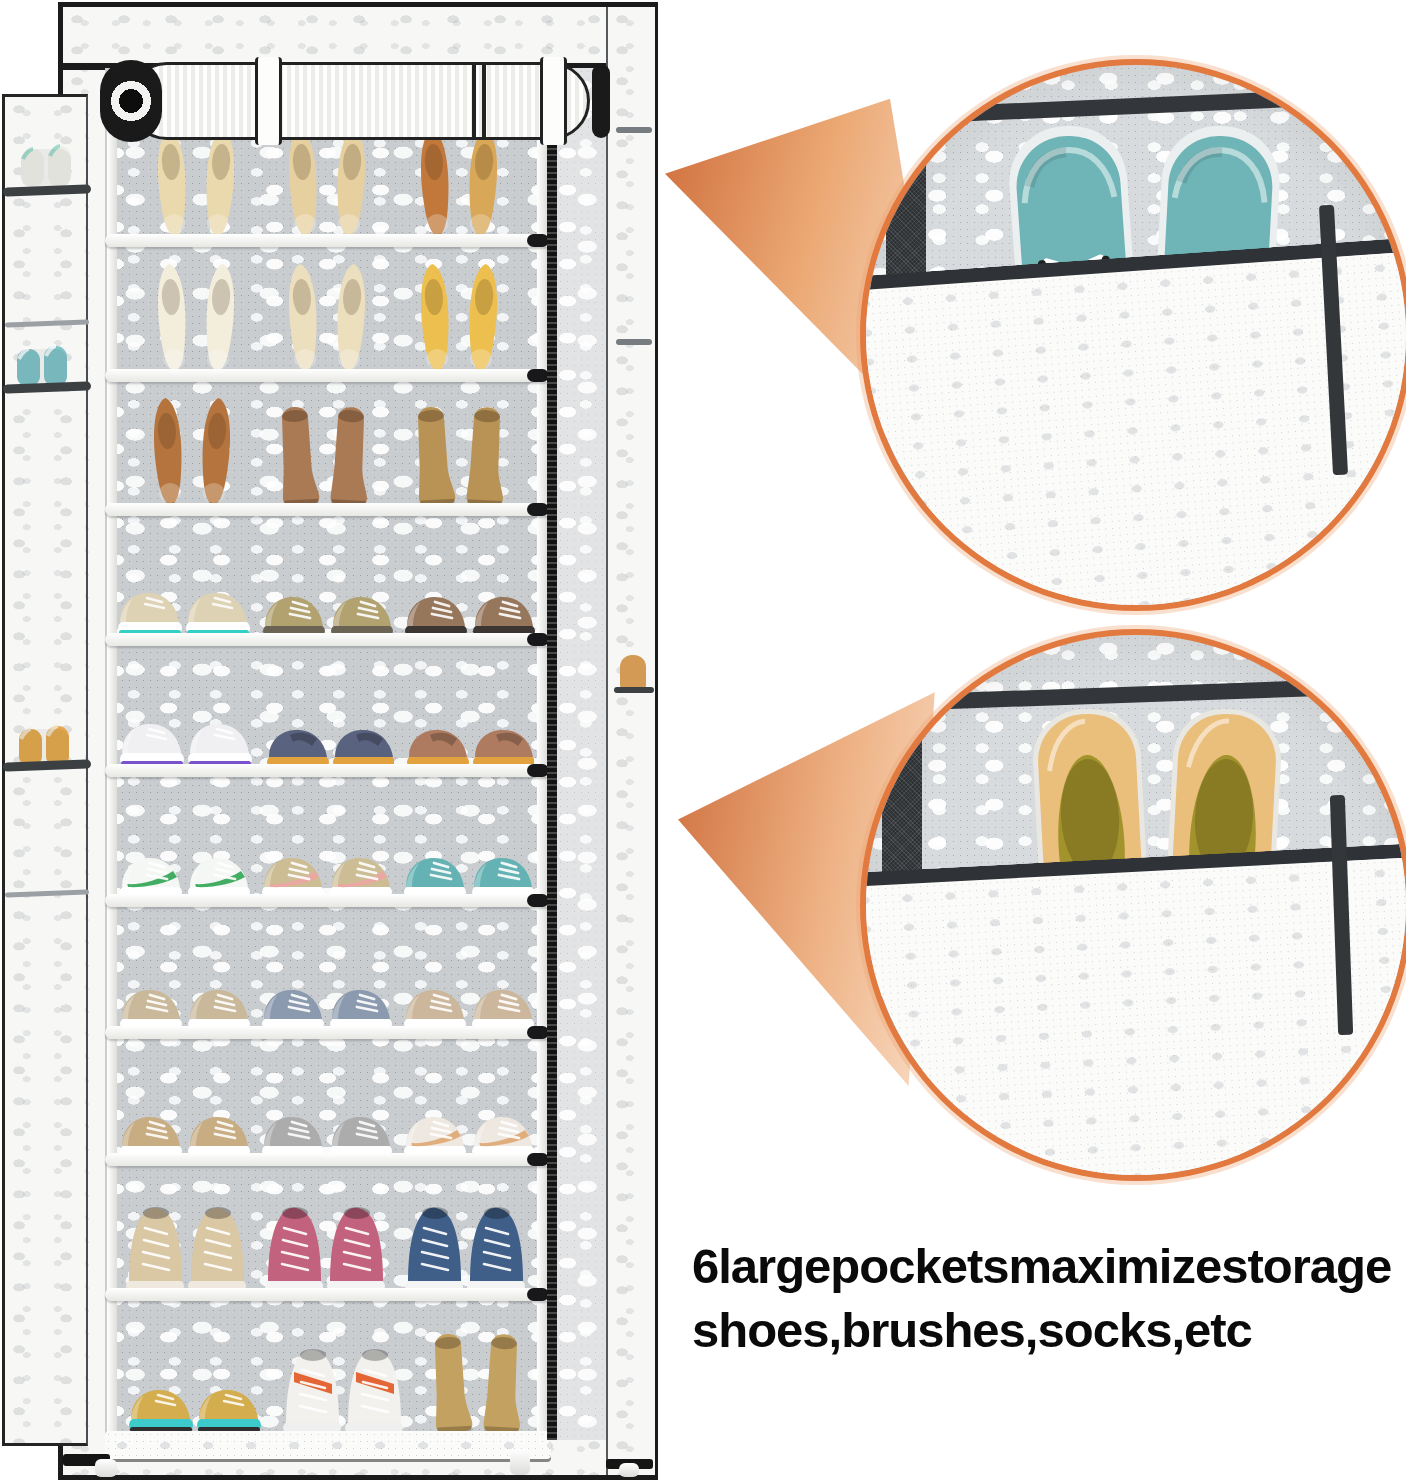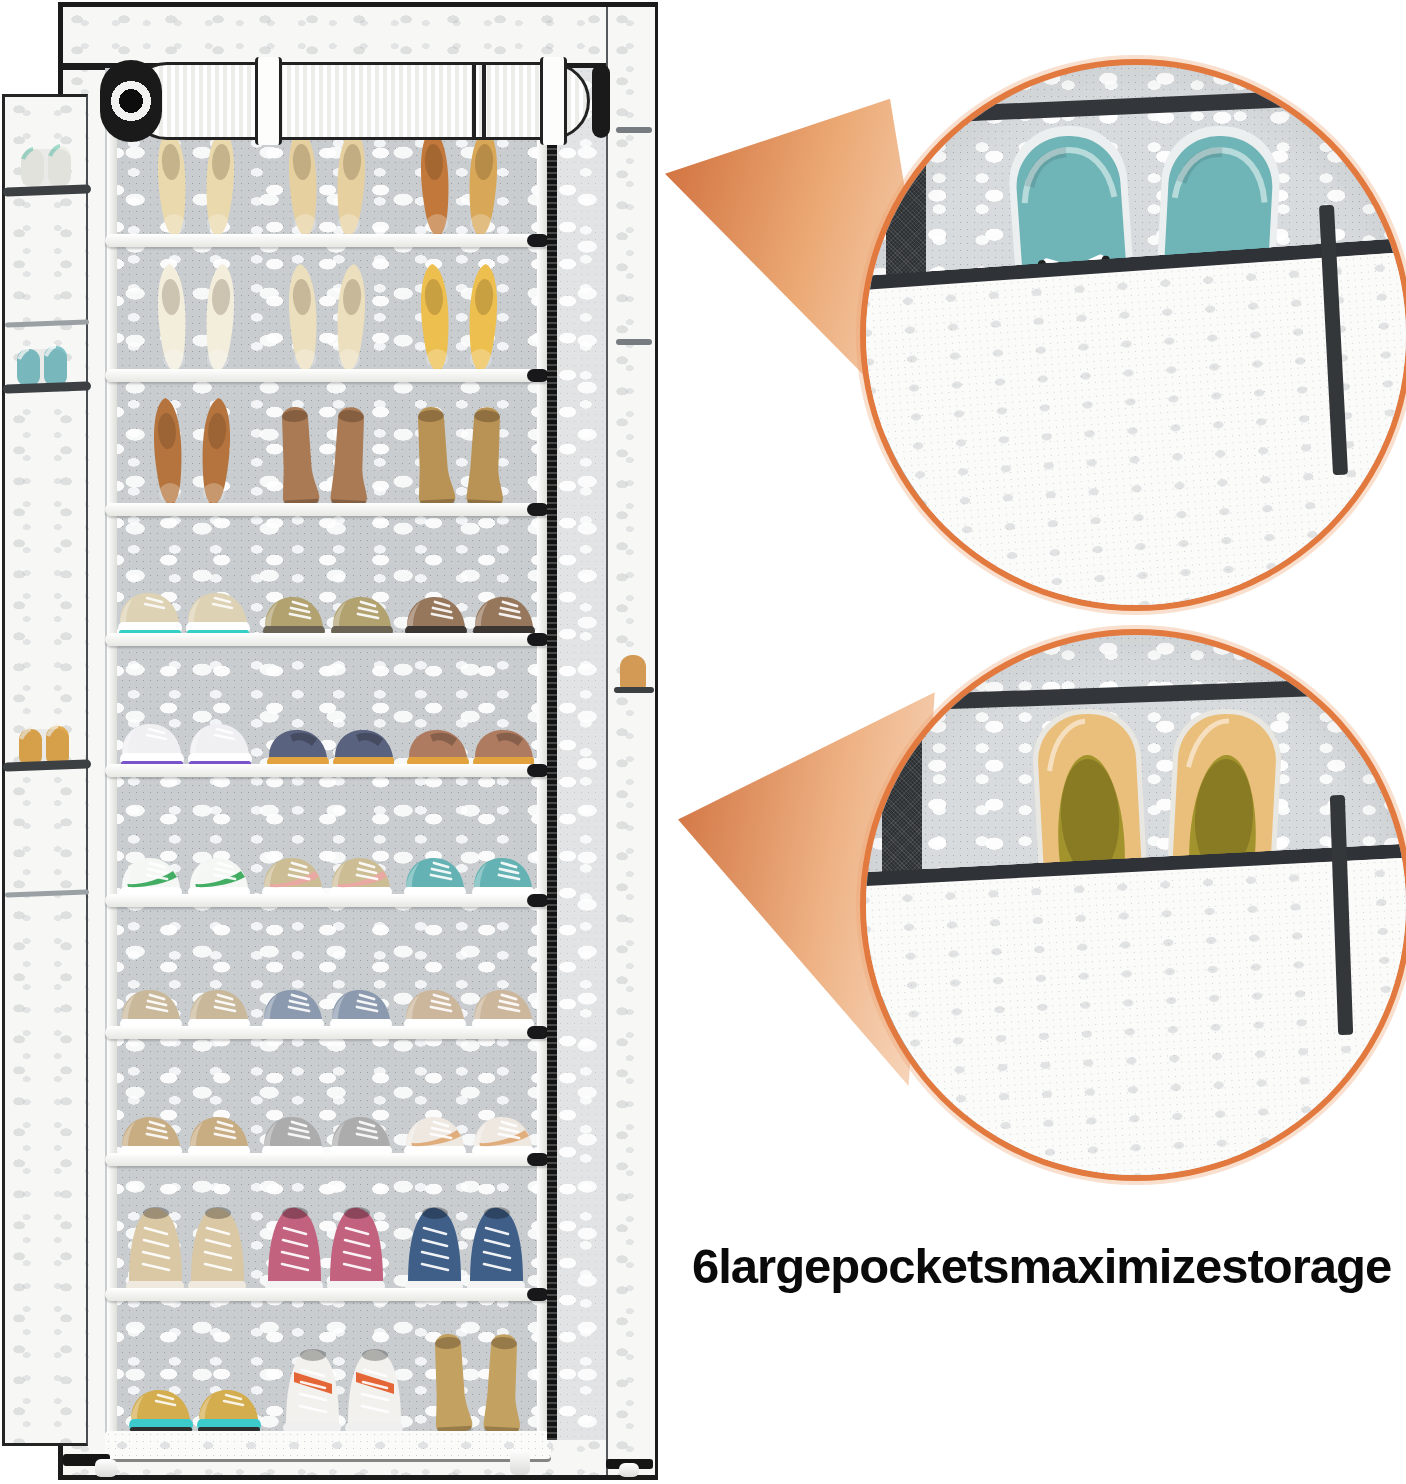--- a/index.html
+++ b/index.html
@@ -854,15 +854,16 @@
     <ellipse cx="60" cy="112" rx="29" ry="58" fill="rgba(0,0,0,0.16)"></ellipse>
     <path d="M22,64 C28,30 46,16 60,16" stroke="rgba(255,255,255,0.5)" stroke-width="5" fill="none"></path>
           </g>
         </svg></div>
     <div class="abs inset-pocket fab-white2" style="left:-20px;top:238px;transform:rotate(-3deg);"></div>
     <div class="abs inset-sidetrim" style="left:468px;top:160px;height:240px;transform:rotate(-2deg);"></div>
   </div>
 
   <div class="abs caption">
     <div>6largepocketsmaximizestorage</div>
+    <div>shoes,brushes,socks,etc</div>
   </div>
 
 </div>
 
 </body></html>

